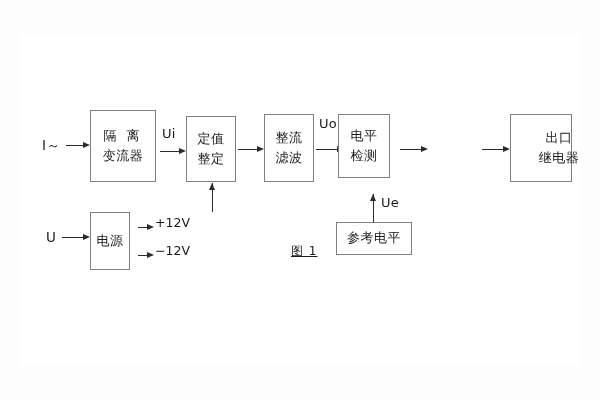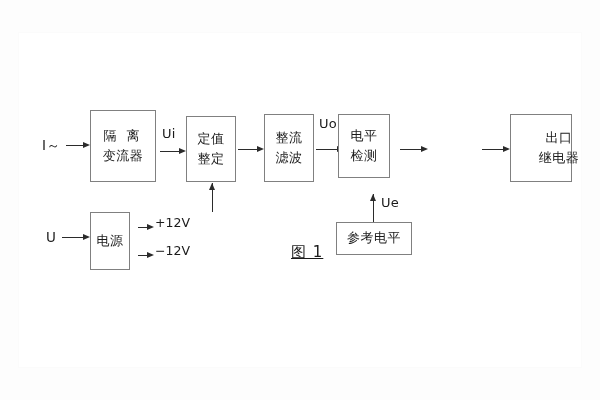--- a/index.html
+++ b/index.html
@@ -43,21 +43,21 @@
 
   .lbl{
     position:absolute;
     color:#1a1a1a;
     font-size:13px;
     white-space:nowrap;
     line-height:1;
   }
   .lbl.sig{font-size:13px;letter-spacing:0.3px;}
   .lbl.volt{font-size:12.5px;}
-  .lbl.cap{font-size:15px;letter-spacing:1px;text-decoration:underline;}
+  .lbl.cap{font-size:12px;letter-spacing:1px;text-decoration:underline;}
   .lbl.src{font-size:13.5px;letter-spacing:0.5px;}
 
   
   .arrow{position:absolute;}
   .arrow .shaft{position:absolute;background:#2b2b2b;}
   .arrow .head{position:absolute;width:0;height:0;}
 
   .arrow.right .shaft{height:1px;left:0;top:50%;}
   .arrow.right .head{
     right:0;top:50%;transform:translateY(-50%);

